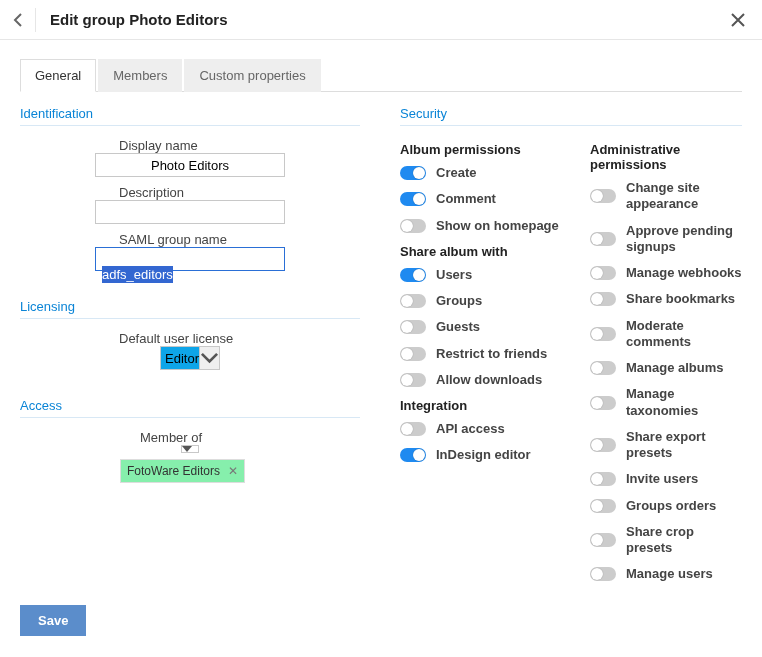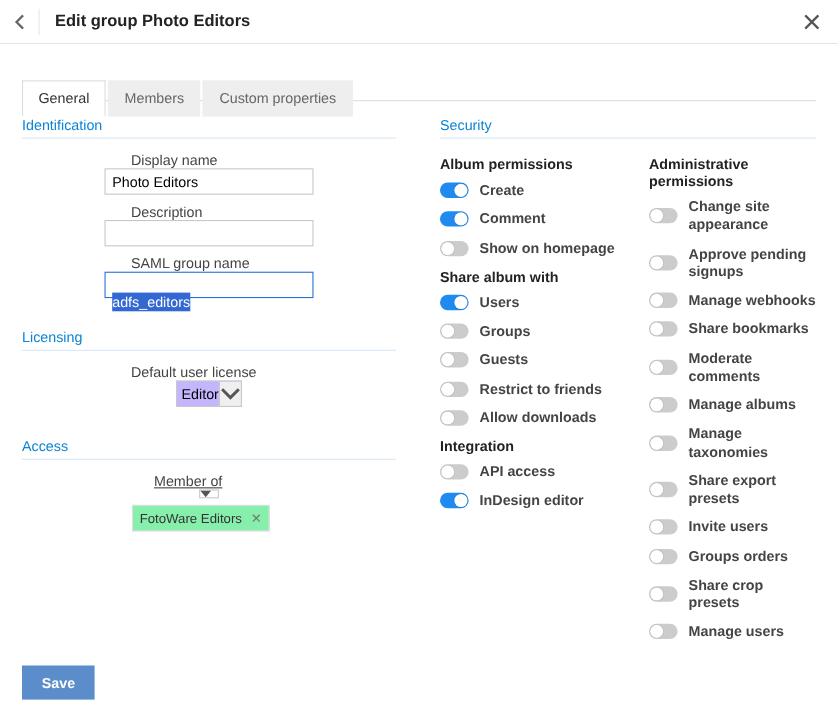--- a/index.html
+++ b/index.html
@@ -6,39 +6,39 @@
   html, body { width: 762px; height: 657px; font-family: "Segoe UI", Arial, sans-serif; font-size: 13px; background: #fff; color: #333; }
   .header { display: flex; align-items: center; height: 40px; border-bottom: 1px solid #e6e6e6; padding: 0 12px; }
   .back { width: 24px; height: 24px; display: flex; align-items: center; justify-content: center; cursor: pointer; border-right: 1px solid #e6e6e6; padding-right: 12px; margin-right: 14px; }
   .back svg { width: 10px; height: 14px; }
   .header-title { font-size: 15px; font-weight: 700; flex: 1; color: #222; }
   .close { width: 24px; height: 24px; display:flex; align-items:center; justify-content:center; cursor:pointer; }
   .close svg { width: 14px; height: 14px; }
 
   .body { padding: 18px 20px 12px 20px; }
   .tabs { display: flex; border-bottom: 1px solid #ddd; margin-bottom: 14px; }
-  .tab { padding: 8px 14px; font-size: 13px; color: #666; cursor:pointer; border: 1px solid transparent; border-bottom: none; position: relative; top: 15px; background:#eee; margin-right:2px; }
+  .tab { padding: 8px 14px; font-size: 13px; color: #666; cursor:pointer; border: 1px solid transparent; border-bottom: none; position: relative; top: 1px; background:#eee; margin-right:2px; }
   .tab.active { background: #fff; border-color: #ddd; color: #333; border-bottom: 1px solid #fff; font-weight:500; }
 
   .columns { display: flex; gap: 40px; }
   .col-left { width: 340px; }
   .col-right { flex: 1; }
 
   .section-title { color: #0a84d6; font-size: 13px; border-bottom: 1px solid #d8e8f5; padding-bottom: 4px; margin-bottom: 10px; margin-top: 6px; font-weight:400;}
   .col-left .section-title { margin-top: 0; }
   .col-left .section-title + .row { margin-top: 12px; }
 
   .row { display: flex; align-items: center; margin-bottom: 8px; flex-direction: column; }
   .row-label { width: 142px; color: #444; }
   .row-input { flex: 1; }
-  input[type=text] { width: 100%; height: 24px; border: 1px solid #c8c8c8; padding: 2px 6px; font-size: 13px; }
+  input[type=text] { width: 100%; height: 24px; border: 1px solid #c8c8c8; padding: 2px 6px; font-size: 13px; text-align: center; }
   input.selected-text { border: 1px solid #2a6fd6; outline: none; }
   .selection-hl { background:#3367d1; color:#fff; padding:1px 0; }
 
-  select { width: 100%; height: 24px; border: 1px solid #c8c8c8; background:#c4b5fd; font-size:13px; padding: 0 4px;}
+  select { width: 100%; height: 24px; border: 1px solid #c8c8c8; background:#0ea5e9; font-size:13px; padding: 0 4px;}
   .select-arrow-box { position:relative; }
   .select-arrow-box select { appearance:none; padding-right:20px; }
   .select-arrow-box .arrow { position:absolute; right:1px; top:1px; width:20px; height:22px; display:flex; align-items:center; justify-content:center; background:#efefef; border-left:1px solid #c8c8c8; pointer-events:none; }
 
   .member-of-row { margin-bottom: 6px; }
   .dd { flex:1; height:24px; border:1px solid #c8c8c8; display:flex; align-items:center; justify-content:flex-end; padding-right:6px; cursor:pointer;}
   .dd svg { width:10px; height:6px; }
 
   .tag-area { padding-left:100px; margin-top:4px; }
   .tag { display:inline-flex; align-items:center; background:#86efac; border:1px solid #ddd; padding:4px 6px; font-size:12px; gap:8px; }
@@ -119,21 +119,21 @@
               <svg viewBox="0 0 10 6">
                 <path d="M1 1 L5 5 L9 1" stroke="#555" stroke-width="1.4" fill="none"></path>
               </svg>
             </div>
         </div>
       </div>
 
       <div style="height:20px;"></div>
       <div class="section-title">Access</div>
       <div class="row member-of-row">
-        <div class="row-label" style="width:100px;text-decoration:underline;">Member of</div>
+        <div class="row-label" style="width:100px;">Member of</div>
         <div class="dd">
           <svg viewBox="0 0 10 6">
               <path d="M0 0 L5 6 L10 0 Z" fill="#555"></path>
             </svg>
         </div>
       </div>
       <div class="tag-area">
         <div class="tag">
           <span>FotoWare Editors</span>
           <span class="tag-x">✕</span>

